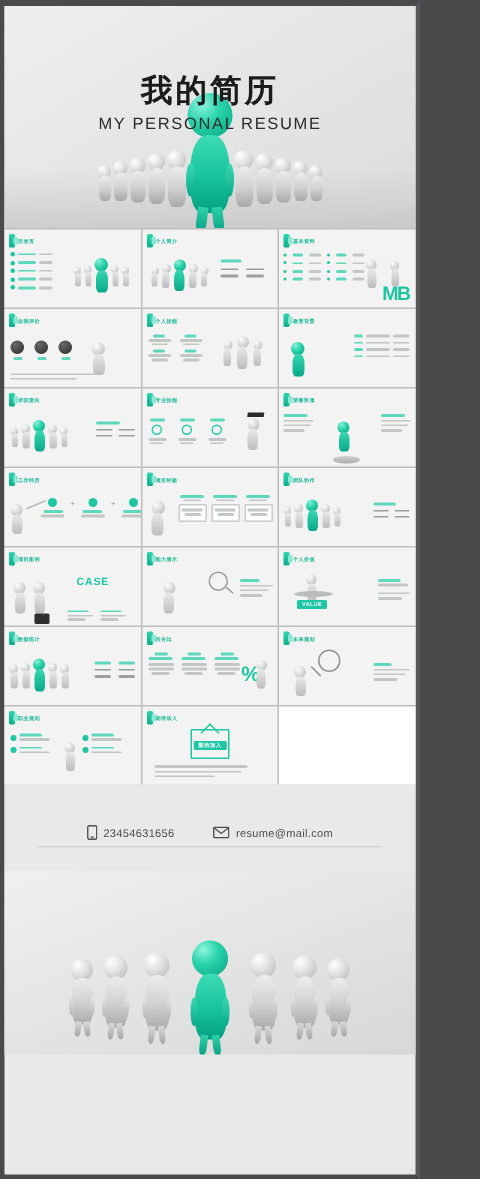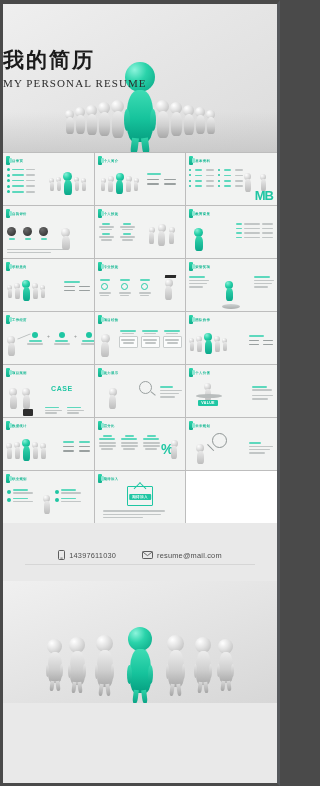--- a/index.html
+++ b/index.html
@@ -61,30 +61,30 @@
   }
   .fig.green .body {
     background:linear-gradient(180deg,#3ddcb4 0%,#16c39c 55%,#059f80 100%);
   }
   .fig.green .arm { background:linear-gradient(180deg,#38d9b1,#0bab8a); }
   .fig.green .leg { background:linear-gradient(180deg,#2ed2a8,#07a083); }
   .fig .inner { position:relative; }
 
   .hero-title {
     position:absolute; left:0; right:0; top:46px;
-    text-align:left; z-index:6;
+    text-align:center; z-index:6;
   }
   .hero-title .cn {
     font-size:21px; font-weight:bold; color:#1b1b1b;
     letter-spacing:2px; line-height:1;
     font-family:"DejaVu Sans","Liberation Sans",sans-serif;
   }
   .hero-title .en {
     margin-top:6px; font-size:11px; color:#2b2b2b;
-    letter-spacing:1.1px; font-weight:normal;font-family:Liberation Serif, serif;
+    letter-spacing:1.1px; font-weight:normal;
   }
 
   
   .grid {
     display:grid;
     grid-template-columns:repeat(3,1fr);
     background:#bdbdbd;
     gap:1px; padding:1px 0 0 0;
   }
   .slide {
@@ -944,21 +944,21 @@
       <div class="slide blank"></div>
     </div>
 
   <div class="contact">
     <div class="contact-row">
       <div class="ci">
         <svg width="7" height="10" viewBox="0 0 7 10">
           <rect x="0.5" y="0.5" width="6" height="9" rx="1" fill="none" stroke="#4d4d4d" stroke-width="0.9"></rect>
           <line x1="2.4" y1="8.1" x2="4.6" y2="8.1" stroke="#4d4d4d" stroke-width="0.8"></line>
         </svg>
-        <span>14397611030</span>
+        <span>23454631656</span>
       </div>
       <div class="ci">
         <svg width="11" height="8" viewBox="0 0 11 8">
           <rect x="0.5" y="0.5" width="10" height="7" rx="0.8" fill="none" stroke="#4d4d4d" stroke-width="0.9"></rect>
           <polyline points="0.8,1 5.5,4.6 10.2,1" fill="none" stroke="#4d4d4d" stroke-width="0.8"></polyline>
         </svg>
         <span>resume@mail.com</span>
       </div>
     </div>
     <div class="contact-rule"></div>

